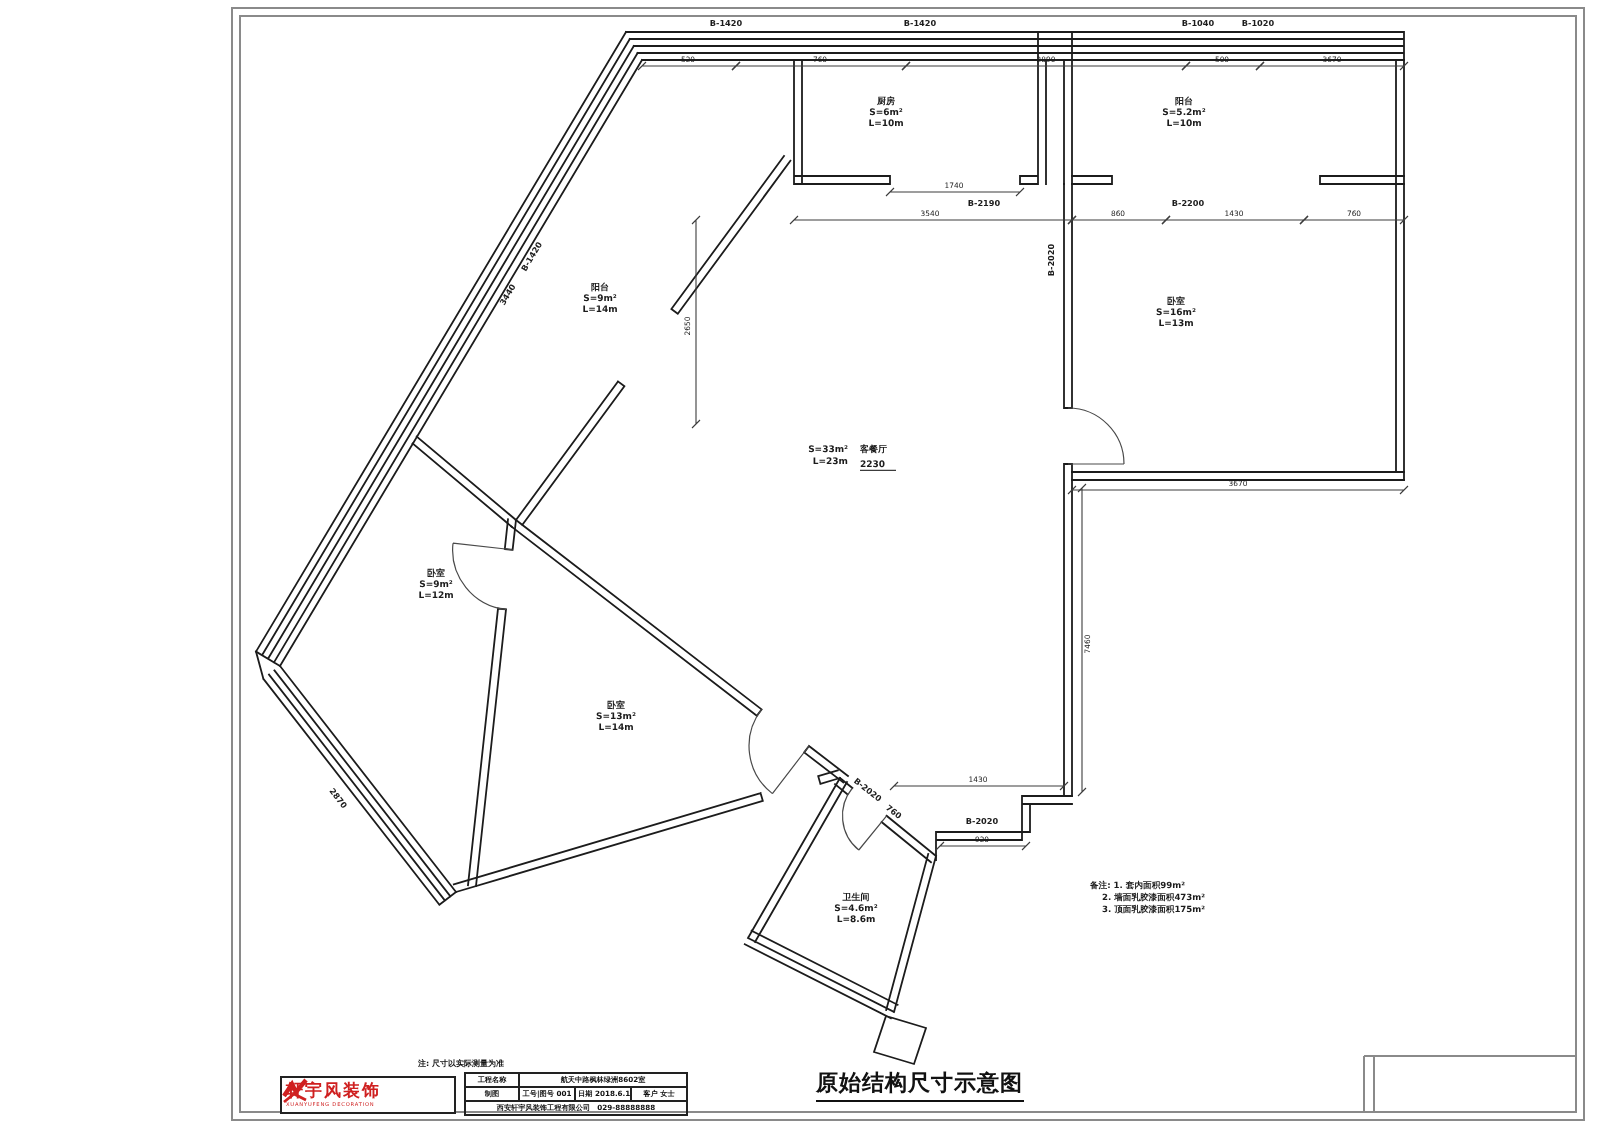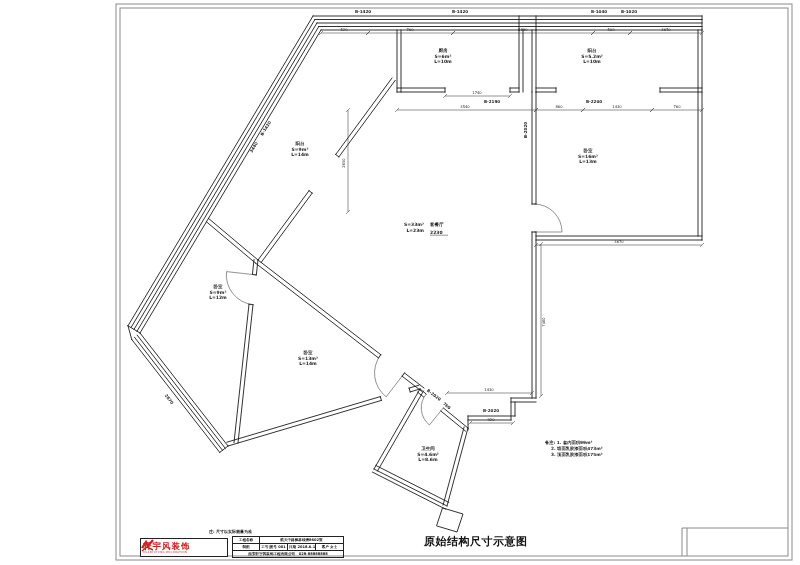--- a/index.html
+++ b/index.html
@@ -5,21 +5,21 @@
   html,body{margin:0;padding:0;background:#fff;}
   .sheet{position:relative;width:800px;height:565px;background:#fff;overflow:hidden;
          font-family:"DejaVu Sans",sans-serif;}
   .sheet svg{position:absolute;left:0;top:0;}
   .frame{stroke:#8a8a8a;stroke-width:1;fill:none;}
   .wall{stroke:#1c1c1c;stroke-width:.9;fill:none;stroke-linecap:square;}
   .dim{stroke:#3c3c3c;stroke-width:.55;fill:none;}
   .arc{stroke:#4a4a4a;stroke-width:.6;fill:none;}
   .abs{position:absolute;}
   .title{font-size:11px;font-weight:bold;color:#111;border-bottom:1.6px solid #111;
-         padding-bottom:16px;letter-spacing:.5px;white-space:nowrap;margin-left:16px;}
+         padding-bottom:1px;letter-spacing:.5px;white-space:nowrap;}
   .note{font-size:4px;font-weight:bold;color:#111;white-space:nowrap;}
   .tblock{border-collapse:collapse;table-layout:fixed;}
   .tblock td{border:.6px solid #222;font-size:3.6px;font-weight:bold;color:#111;
              padding:0 1px;white-space:nowrap;overflow:hidden;text-align:center;vertical-align:middle;}
   .logo{border:1px solid #222;display:flex;align-items:center;gap:2px;padding:1px 2px;box-sizing:border-box;background:#fff;}
   .logo .zh{color:#cf2020;font-size:8.5px;font-weight:bold;letter-spacing:1px;line-height:9px;white-space:nowrap;}
   .logo .en{color:#cf2020;font-size:2.6px;letter-spacing:.4px;line-height:3px;white-space:nowrap;}
   text{font-family:"DejaVu Sans",sans-serif;}
 </style>
 </head>

